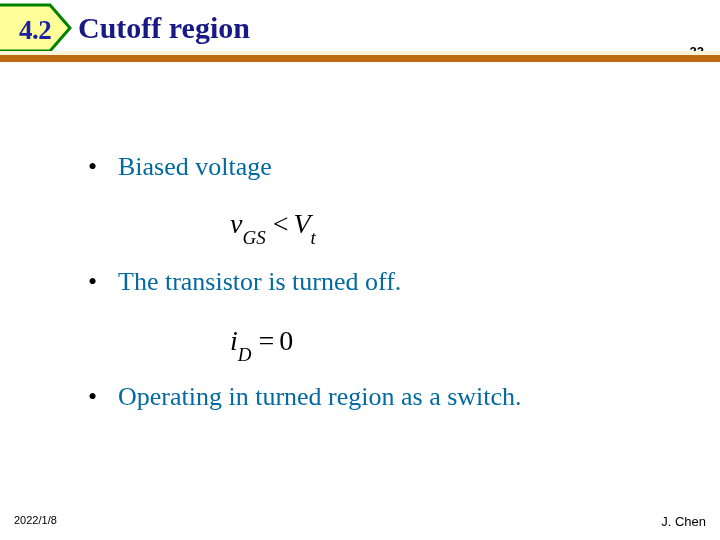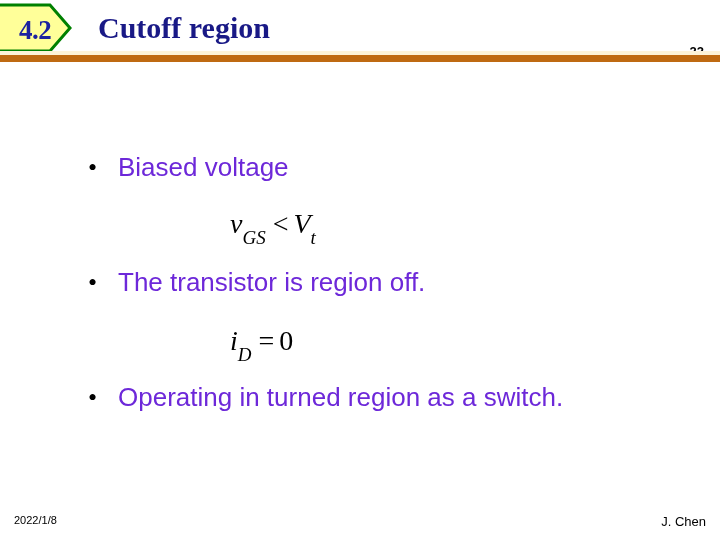--- a/index.html
+++ b/index.html
@@ -51,21 +51,20 @@
   #page-title {
     position: absolute;
     left: 78px;
     top: 8px;
     font-family: "Liberation Serif", "DejaVu Serif", serif;
     font-weight: bold;
     font-size: 30px;
     color: #191986;
     line-height: 40px;
     white-space: nowrap;
-    margin-left: 20px;
   }
 
   #page-number {
     position: absolute;
     right: 16px;
     top: 16px;
     font-family: "Liberation Sans", "DejaVu Sans", sans-serif;
     font-weight: bold;
     font-size: 13px;
     color: #000000;
@@ -106,24 +105,24 @@
     white-space: nowrap;
   }
   .bullet-mark {
     width: 30px;
     font-family: "Liberation Serif", "DejaVu Serif", serif;
     font-size: 26px;
     line-height: 1;
     color: #000000;
   }
   .bullet-text {
-    font-family: Liberation Sans, sans-serif;
+    font-family: Liberation Serif, serif;
     font-size: 26px;
     line-height: 1;
-    color: #6d28d9;
+    color: #0369a1;
   }
 
   #bullet-1 { top: 92px; }
   #bullet-2 { top: 207px; }
   #bullet-3 { top: 322px; }
 
   .equation {
     position: absolute;
     left: 218px;
     font-family: "Liberation Serif", "DejaVu Serif", serif;
@@ -206,21 +205,21 @@
     <span class="bullet-mark">•</span>
     <span class="bullet-text">Biased voltage</span>
   </div>
 
   <div class="equation" id="equation-1">
     <span class="eq-var">v</span><span class="eq-sub">GS</span><span class="eq-op">&lt;</span><span class="eq-var">V</span><span class="eq-sub">t</span>
   </div>
 
   <div class="bullet-row" id="bullet-2">
     <span class="bullet-mark">•</span>
-    <span class="bullet-text">The transistor is region off.</span>
+    <span class="bullet-text">The transistor is turned off.</span>
   </div>
 
   <div class="equation" id="equation-2">
     <span class="eq-var">i</span><span class="eq-sub">D</span><span class="eq-op">=</span><span class="eq-num">0</span>
   </div>
 
   <div class="bullet-row" id="bullet-3">
     <span class="bullet-mark">•</span>
     <span class="bullet-text">Operating in turned region as a switch.</span>
   </div>

